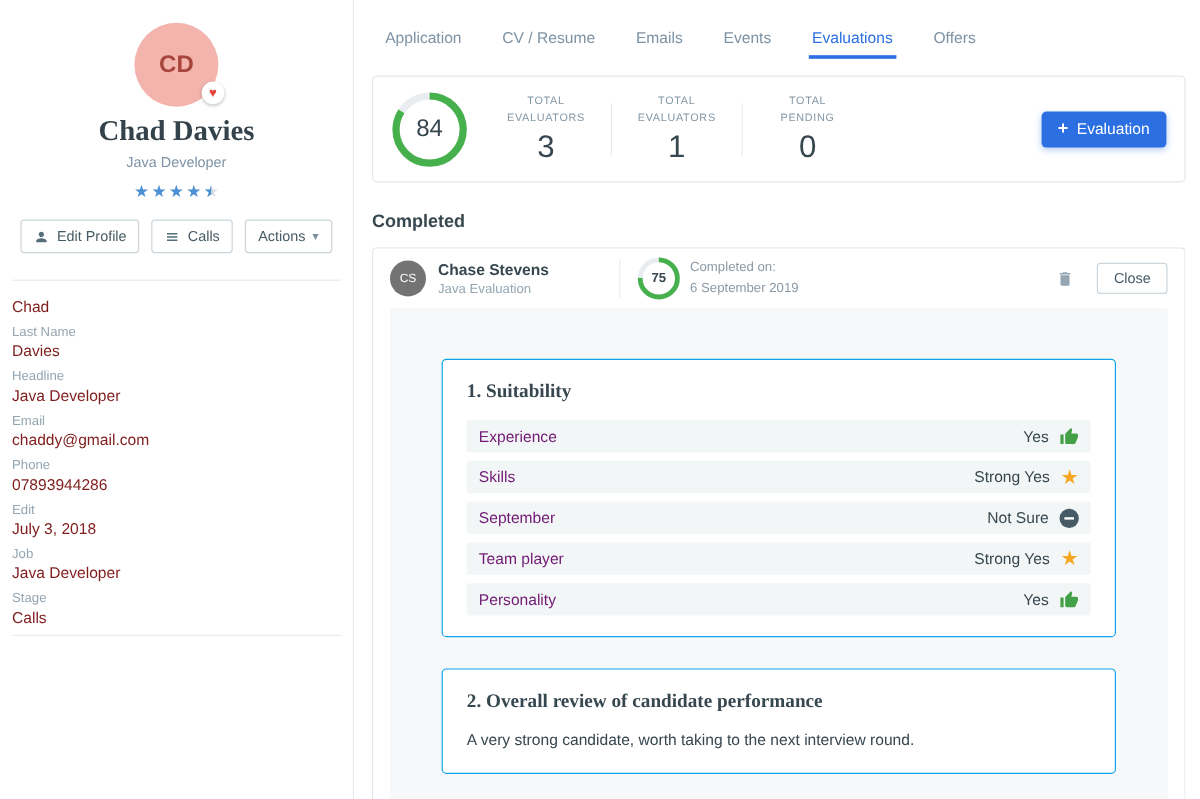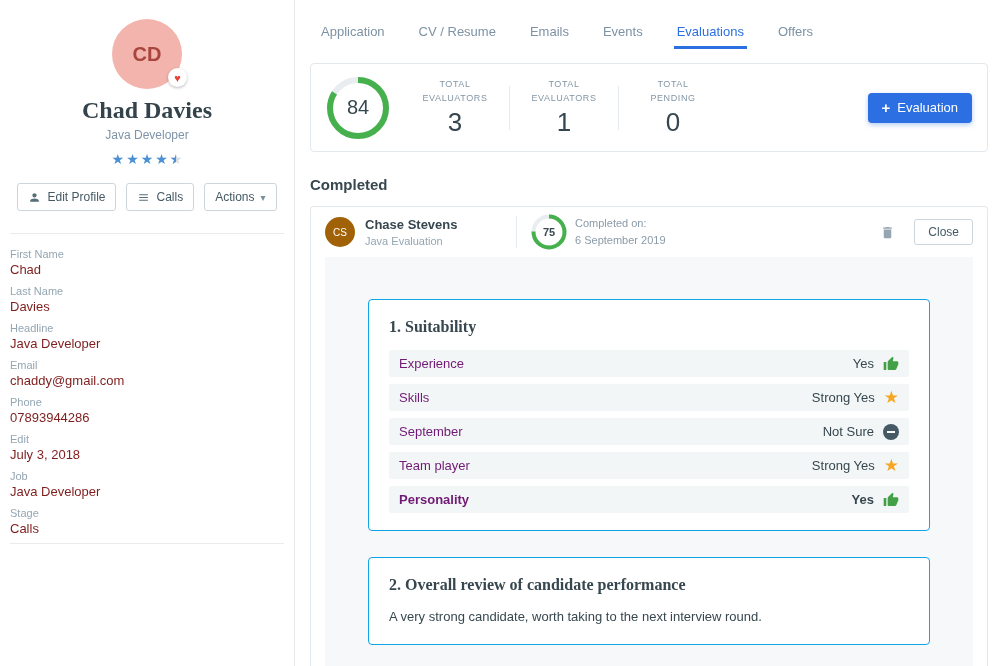--- a/index.html
+++ b/index.html
@@ -47,35 +47,35 @@
   .stat-value { font-size:26px; color:#37474f; margin-top:2px; line-height:1.1; }
   .vdiv { width:1px; height:44px; background:#e6ebef; }
   .btn-primary { margin-left:auto; height:30px; background:#2b6fe3; color:#fff; border:none; border-radius:4px; font-family:"Liberation Sans", sans-serif; font-size:13px; padding:0 14px; display:inline-flex; align-items:center; gap:7px; cursor:pointer; box-shadow:0 2px 5px rgba(43,111,227,.35); }
   .plus { font-size:15px; font-weight:700; line-height:1; }
 
   .section-heading { font-size:15px; font-weight:700; color:#37474f; margin:24px 0 0 14px; }
 
   .eval-card { margin:13px 12px 0 14px; border:1px solid #e3e8ec; border-bottom:none; border-radius:4px 4px 0 0; height:475px; overflow:hidden; background:#fff; }
   .eval-header { height:50px; display:flex; align-items:center; padding:0 14px; }
   .eval-left { width:191px; display:flex; align-items:center; gap:10px; }
-  .cs-avatar { width:30px; height:30px; border-radius:50%; background:#a16207; color:#fff; font-size:10px; display:flex; align-items:center; justify-content:center; flex:0 0 auto; }
+  .cs-avatar { width:30px; height:30px; border-radius:50%; background:#737373; color:#fff; font-size:10px; display:flex; align-items:center; justify-content:center; flex:0 0 auto; }
   .evaluator-name { font-size:13px; font-weight:700; color:#37474f; line-height:1.2; }
   .evaluation-type { font-size:11px; color:#94a6b2; margin-top:2px; }
   .hdr-vdiv { width:1px; height:32px; background:#e6ebef; }
   .ring-sm { margin-left:14px; }
   .completed-on { margin-left:8px; font-size:11px; color:#8b9aa7; line-height:1.55; }
   .trash-btn { margin-left:auto; display:flex; align-items:center; cursor:pointer; background:none; border:none; padding:2px; }
   .btn-close { margin-left:17px; height:26px; padding:0 13px; border:1px solid #ccd5dc; background:#fff; border-radius:3px; font-family:"Liberation Sans", sans-serif; font-size:12px; color:#455a64; cursor:pointer; }
 
   .eval-body { margin:0 14px; background:#f6f8f9; padding:42px 43px; height:425px; }
   .qcard { background:#fff; border:1px solid #0ea5e9; border-radius:4px; padding:17px 20px; margin-bottom:26px; }
   .qtitle { font-family:"Liberation Serif", serif; font-size:16px; font-weight:700; color:#37474f; line-height:1.2; }
   .qrows { margin-top:14px; }
   .qrow { display:flex; align-items:center; background:#f3f6f7; padding:4px 10px; margin-bottom:7px; min-height:27px; border-radius:2px; }
-  .qrow:last-child { margin-bottom:0;font-weight:bold; }
+  .qrow:last-child { margin-bottom:0; }
   .qrow-label { font-size:13px; color:#701a75; }
   .qrow-right { margin-left:auto; display:flex; align-items:center; gap:9px; }
   .qrow-value { font-size:13px; color:#37474f; }
   .icon-thumb { display:flex; }
   .icon-star { color:#f5a623; font-size:17px; line-height:1; }
   .icon-notsure { width:16px; height:16px; border-radius:50%; background:#455a64; position:relative; }
   .icon-notsure::after { content:""; position:absolute; left:4px; top:7px; width:8px; height:2px; background:#fff; }
   .qtext { font-size:13px; color:#37474f; margin-top:14px; line-height:1.45; }
 </style>
 </head>
@@ -124,21 +124,20 @@
       <button class="btn">
         <span>Actions</span>
         <span class="caret">▾</span>
       </button>
     </div>
 
     <hr class="divider">
 
     <div class="fields">
       <div class="field">
-        <div class="flabel">First Name</div>
         <div class="fvalue">Chad</div>
       </div>
       <div class="field">
         <div class="flabel">Last Name</div>
         <div class="fvalue">Davies</div>
       </div>
       <div class="field">
         <div class="flabel">Headline</div>
         <div class="fvalue">Java Developer</div>
       </div>

